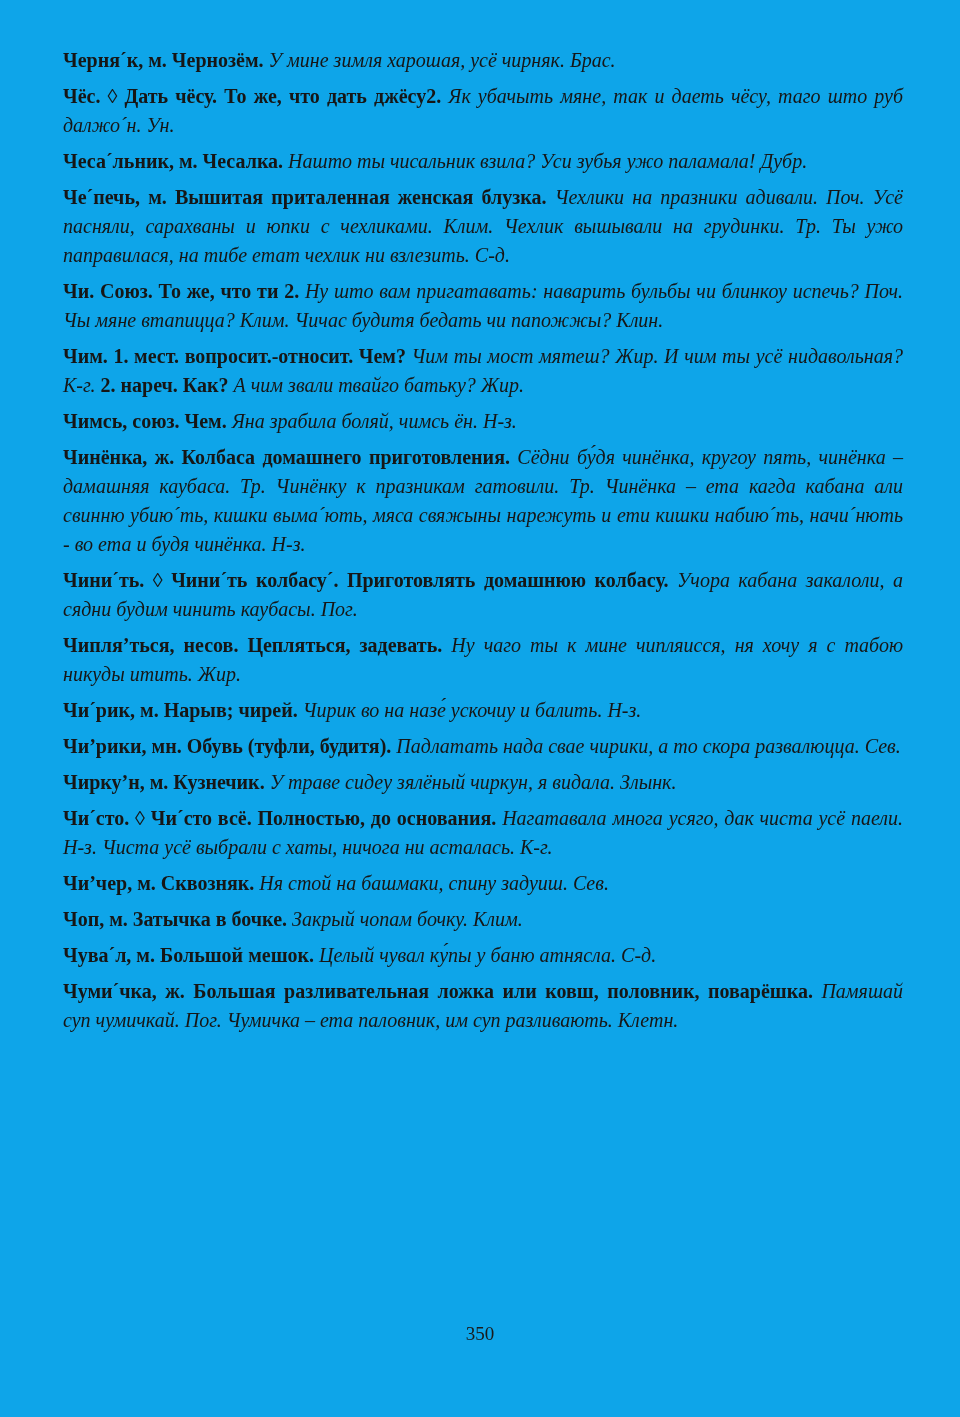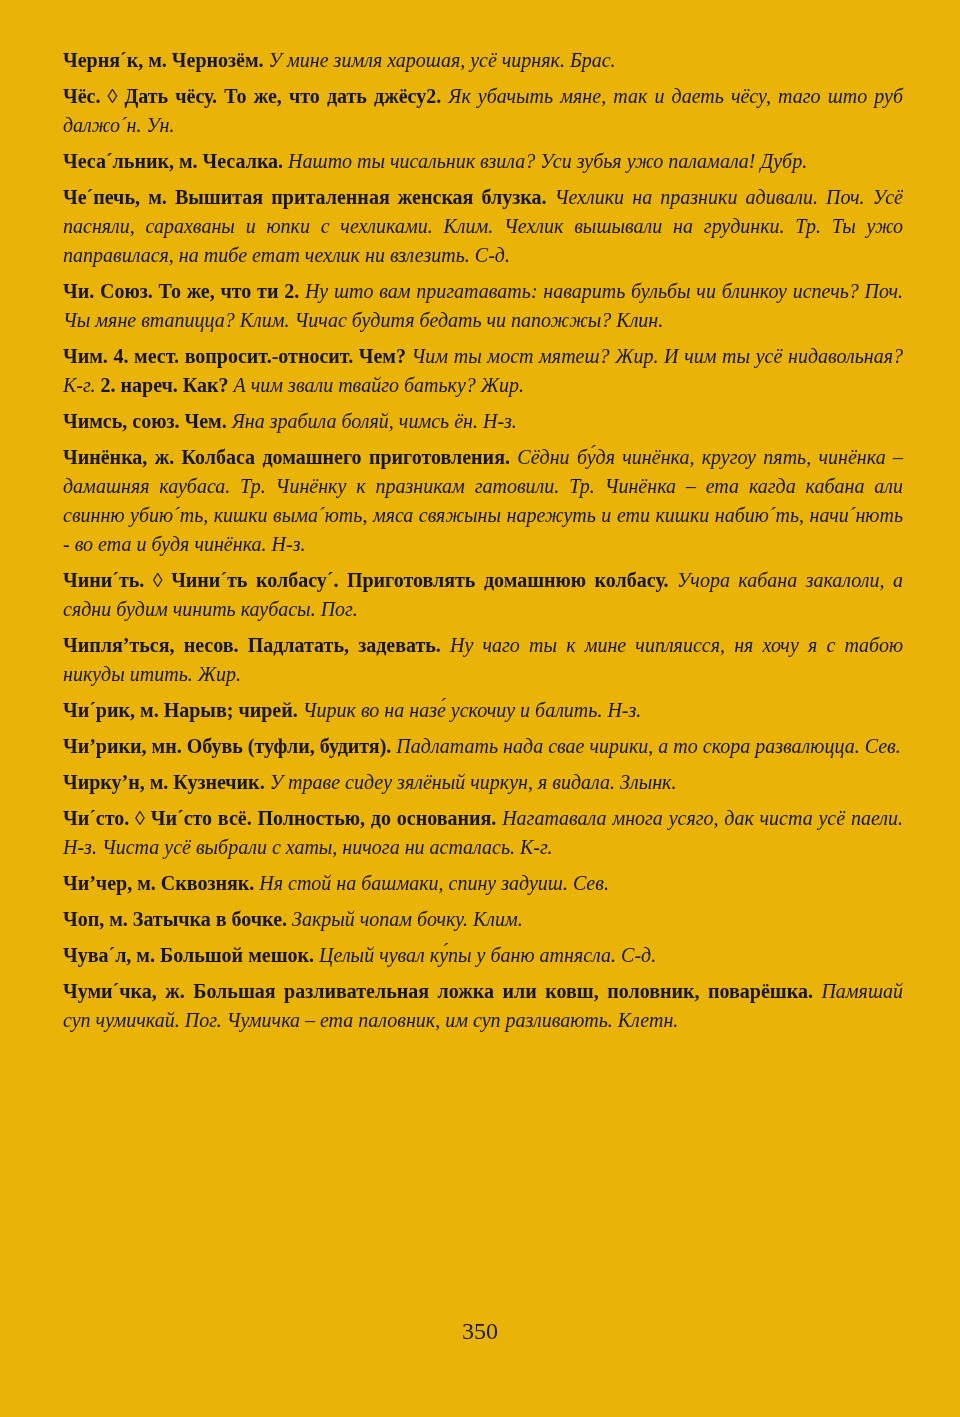--- a/index.html
+++ b/index.html
@@ -8,60 +8,60 @@
     height: 1417px;
     background: #fdfdfb;
     position: relative;
     font-family: "Liberation Serif", serif;
     color: #161616;
     overflow: hidden;
   }
   .sheet {
     position: absolute;
     inset: 0;
-    background: #eab308;
+    background: #0ea5e9;
   }
   .entries {
     padding: 46px 57px 0 63px;
   }
   p.entry {
     margin: 0 0 7px 0;
     font-size: 20px;
     line-height: 29px;
     text-align: justify;
     hyphens: manual;
     -webkit-hyphens: manual;
   }
   .bold   { font-weight: bold; font-style: normal; }
   .italic { font-style: italic; font-weight: normal; }
   .page-number {
     position: absolute;
     bottom: 72px;
     left: 0;
     width: 100%;
     text-align: center;
-    font-size: 24px;
+    font-size: 19px;
     color: #1a1a1a;
   }
 </style>
 </head>
 <body>
 
 <div class="sheet">
   <div class="entries">
       <p class="entry"><span class="bold">Черня´к, м. Чернозём. </span><span class="italic">У мине зимля харошая, усё чирняк. Брас.</span></p>
       <p class="entry"><span class="bold">Чёс. ◊ Дать чёсу. То же, что дать джёсу2. </span><span class="italic">Як убачыть мяне, так и даеть чёсу, таго што руб далжо´н. Ун.</span></p>
       <p class="entry"><span class="bold">Чеса´льник, м. Чесалка. </span><span class="italic">Нашто ты чисальник взила? Уси зубья ужо паламала! Дубр.</span></p>
       <p class="entry"><span class="bold">Че´печь, м. Вышитая приталенная женская блузка. </span><span class="italic">Чехлики на празники адивали. Поч. Усё пасняли, сарахваны и юпки с чехликами. Клим. Чехлик вышывали на грудинки. Тр. Ты ужо паправилася, на тибе етат чехлик ни взлезить. С-д.</span></p>
       <p class="entry"><span class="bold">Чи. Союз. То же, что ти 2. </span><span class="italic">Ну што вам пригатавать: наварить бульбы чи блинкоу ис­печь? Поч. Чы мяне втапицца? Клим. Чичас будитя бедать чи папожжы? Клин.</span></p>
-      <p class="entry"><span class="bold">Чим. 4. мест. вопросит.-относит. Чем? </span><span class="italic">Чим ты мост мятеш? Жир. И чим ты усё нида­вольная? К-г. </span><span class="bold">2. нареч. Как? </span><span class="italic">А чим звали твайго батьку? Жир.</span></p>
+      <p class="entry"><span class="bold">Чим. 1. мест. вопросит.-относит. Чем? </span><span class="italic">Чим ты мост мятеш? Жир. И чим ты усё нида­вольная? К-г. </span><span class="bold">2. нареч. Как? </span><span class="italic">А чим звали твайго батьку? Жир.</span></p>
       <p class="entry"><span class="bold">Чимсь, союз. Чем. </span><span class="italic">Яна зрабила боляй, чимсь ён. Н-з.</span></p>
       <p class="entry"><span class="bold">Чинёнка, ж. Колбаса домашнего приготовления. </span><span class="italic">Сёдни бу́дя чинёнка, кругоу пять, чи­нёнка – дамашняя каубаса. Тр. Чинёнку к празникам гатовили. Тр. Чинёнка – ета кагда кабана али свинню убию´ть, кишки выма´ють, мяса свяжыны нарежуть и ети кишки набию´ть, начи´нють - во ета и будя чинёнка. Н-з.</span></p>
       <p class="entry"><span class="bold">Чини´ть. ◊ Чини´ть колбасу´. Приготовлять домашнюю колбасу.  </span><span class="italic">Учора кабана зака­лоли, а сядни будим чинить каубасы. Пог.</span></p>
-      <p class="entry"><span class="bold">Чипля’ться, несов. Падлатать, задевать. </span><span class="italic">Ну чаго ты к мине чипляисся, ня хочу я с та­бою никуды итить. Жир.</span></p>
+      <p class="entry"><span class="bold">Чипля’ться, несов. Цепляться, задевать. </span><span class="italic">Ну чаго ты к мине чипляисся, ня хочу я с та­бою никуды итить. Жир.</span></p>
       <p class="entry"><span class="bold">Чи´рик, м. Нарыв; чирей. </span><span class="italic">Чирик во на назе́ ускочиу и балить. Н-з.</span></p>
       <p class="entry"><span class="bold">Чи’рики, мн. Обувь (туфли, будитя). </span><span class="italic">Падлатать нада свае чирики, а то скора раз­валюцца. Сев.</span></p>
       <p class="entry"><span class="bold">Чирку’н, м. Кузнечик. </span><span class="italic">У траве сидеу зялёный чиркун, я видала. Злынк.</span></p>
       <p class="entry"><span class="bold">Чи´сто. ◊ Чи´сто всё. Полностью, до основания. </span><span class="italic">Нагатавала многа усяго, дак чиста усё паели. Н-з. Чиста усё выбрали с хаты, ничога ни асталась. К-г.</span></p>
       <p class="entry"><span class="bold">Чи’чер, м. Сквозняк. </span><span class="italic">Ня стой на башмаки, спину задуиш. Сев.</span></p>
       <p class="entry"><span class="bold">Чоп, м. Затычка в бочке. </span><span class="italic">Закрый чопам бочку. Клим.</span></p>
       <p class="entry"><span class="bold">Чува´л,  м. Большой мешок. </span><span class="italic">Целый чувал ку́пы у баню атнясла. С-д.</span></p>
       <p class="entry"><span class="bold">Чуми´чка, ж. Большая разливательная ложка или ковш, половник, поварёшка. </span><span class="italic">Па­мяшай суп чумичкай. Пог. Чумичка – ета паловник, им суп разливають. Клетн.</span></p>
     </div>
   <div class="page-number">350</div>

